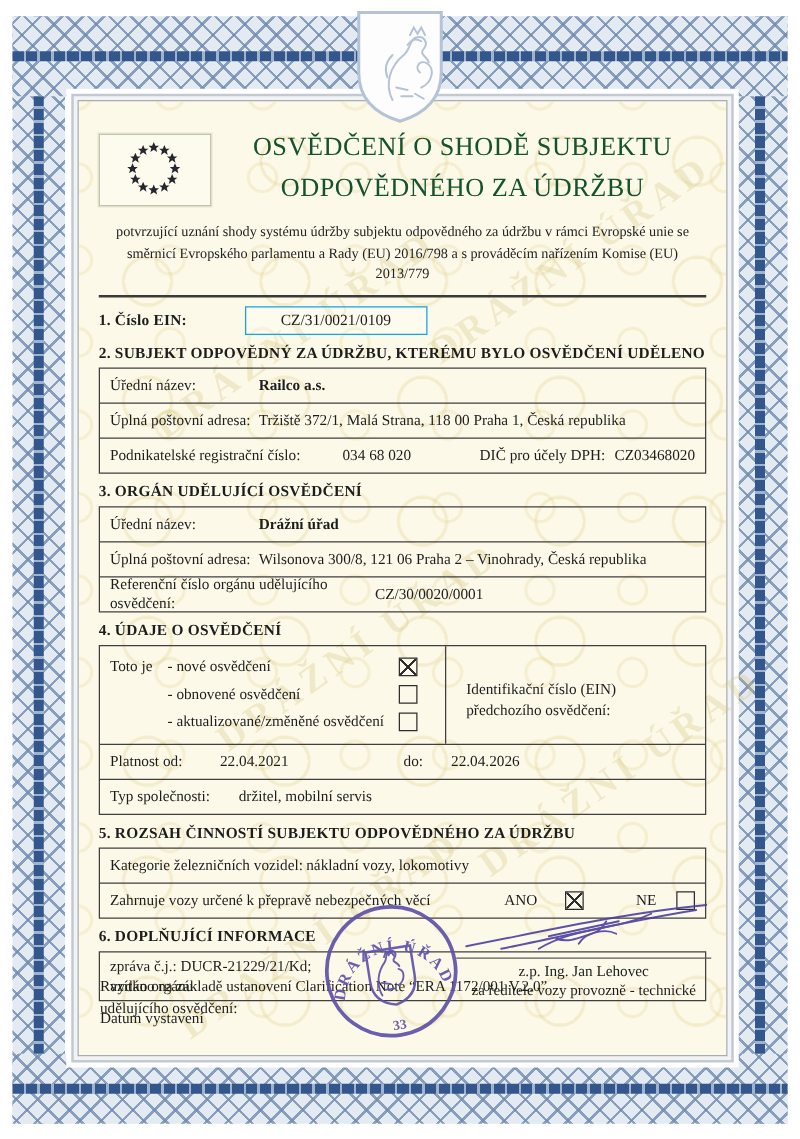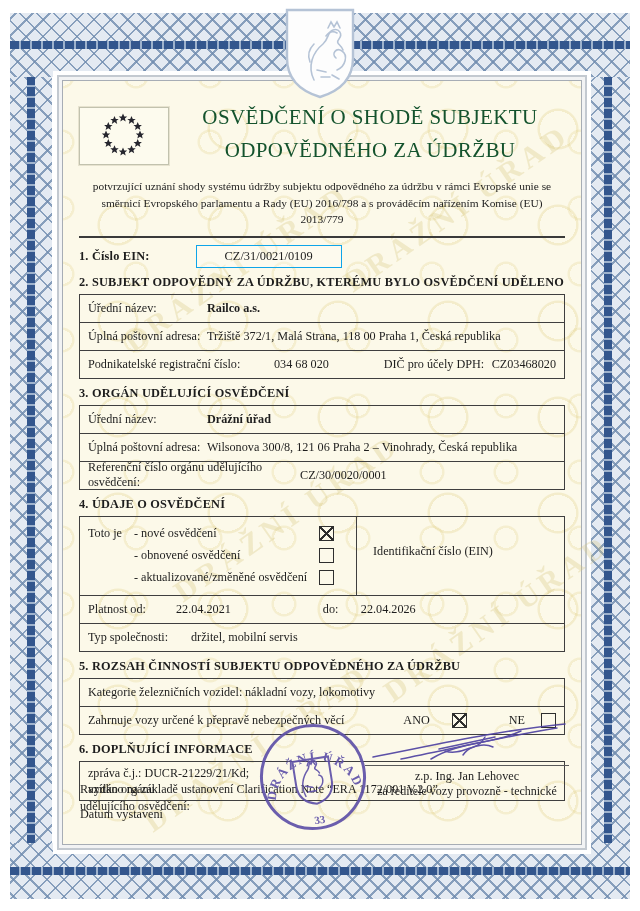--- a/index.html
+++ b/index.html
@@ -202,20 +202,21 @@
               <span class="cb cb-right"></span>
             </div>
             <div class="opt-row">
               <span class="totoje"></span>
               <span class="optlbl">- aktualizované/změněné osvědčení</span>
               <span class="cb cb-right"></span>
             </div>
           </div>
           <div class="s4-right">
             <div>Identifikační číslo (EIN)</div>
+            <div>předchozího osvědčení:</div>
           </div>
         </div>
         <div class="trow">
           <span class="lbl" style="width:88px;">Platnost od:</span>
           <span class="val">22.04.2021</span>
           <span style="width:92px;"></span>
           <span class="lbl" style="width:38px;">do:</span>
           <span class="val">22.04.2026</span>
         </div>
         <div class="trow" style="border-top:1px solid #3f3f3f;">

